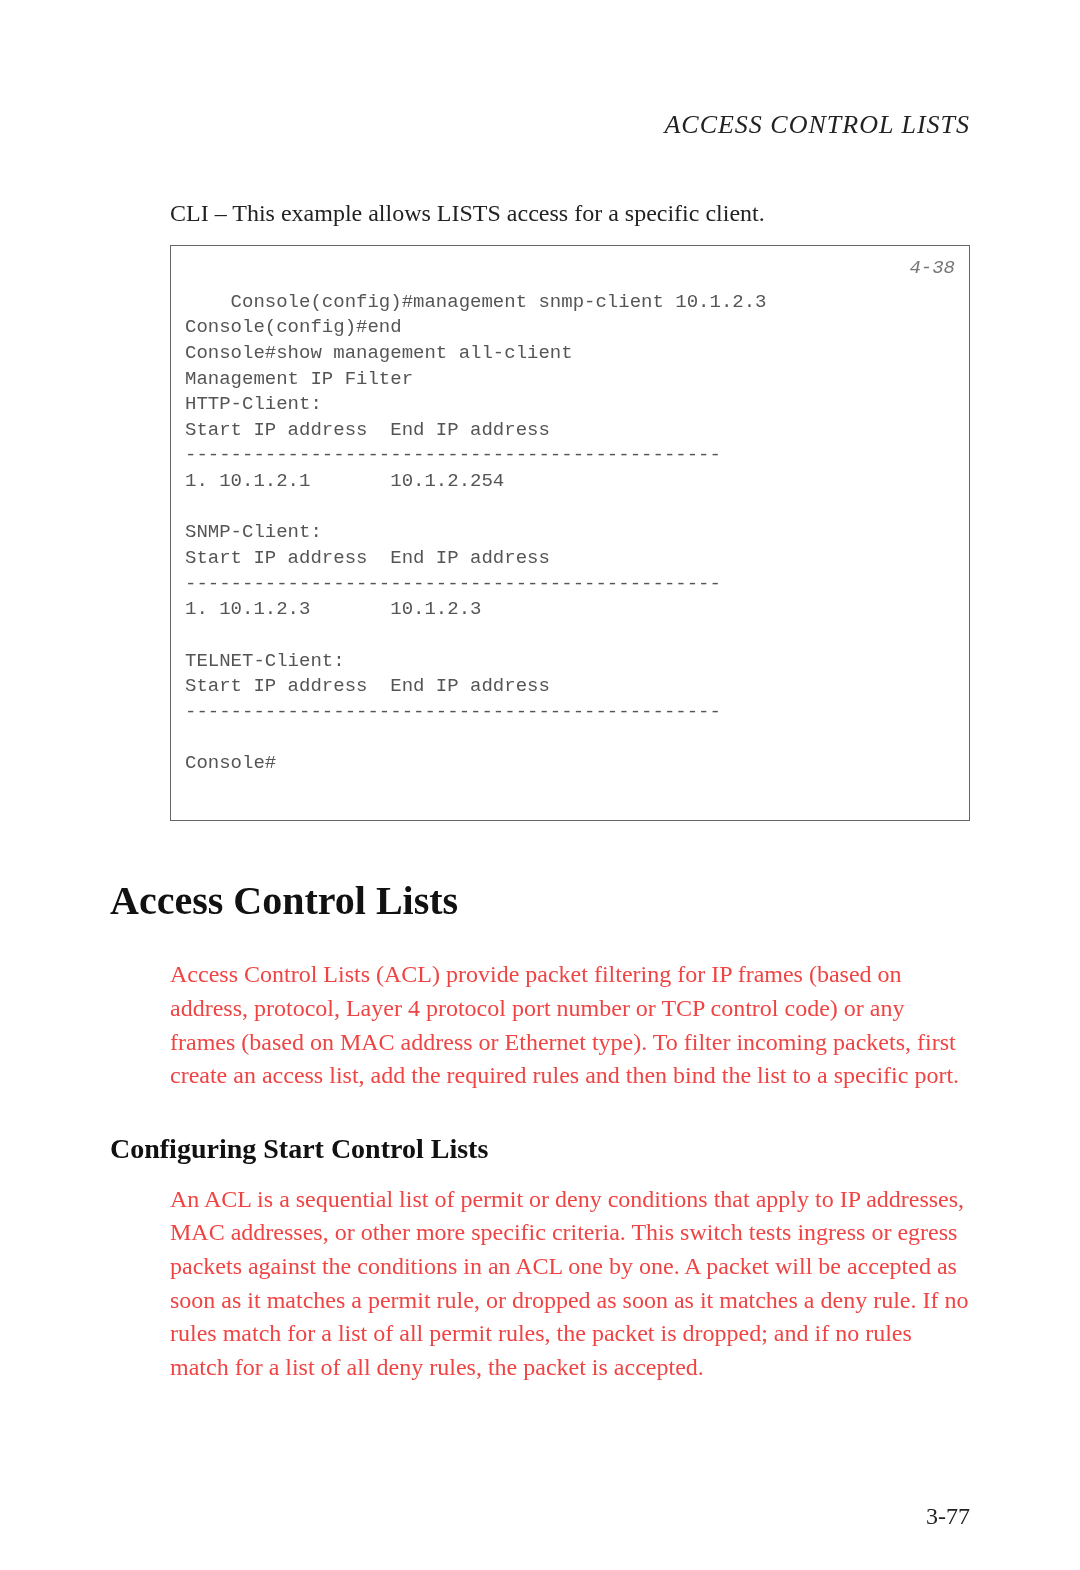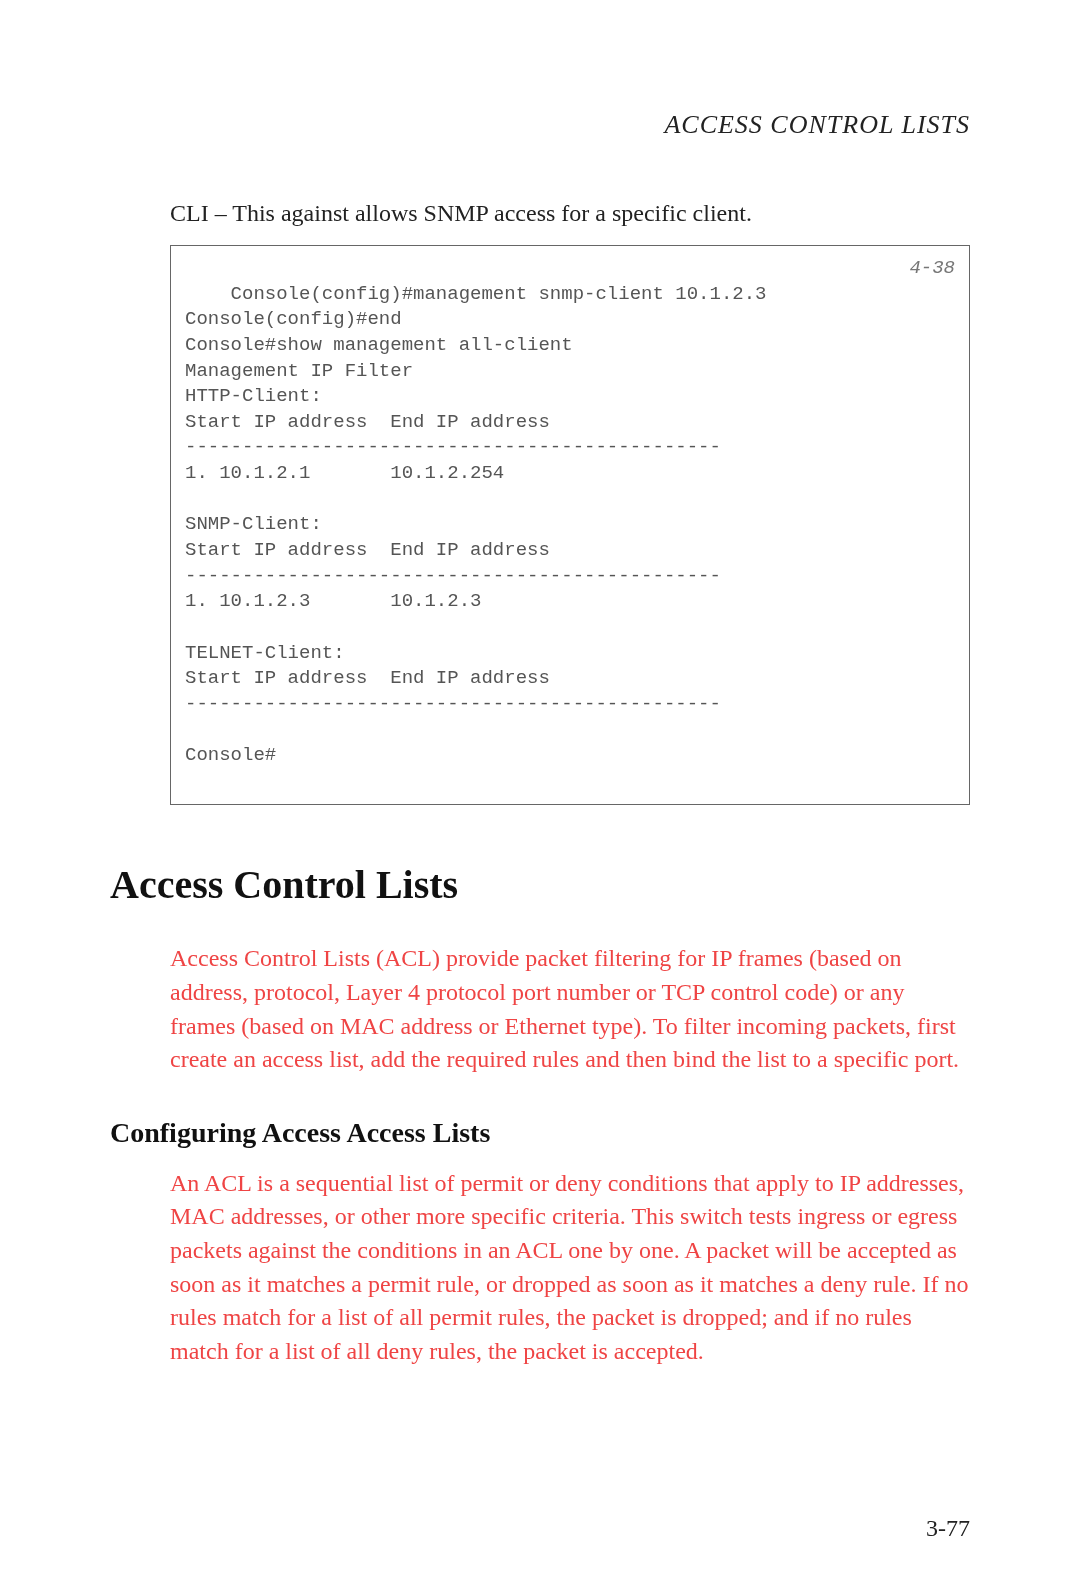--- a/index.html
+++ b/index.html
@@ -34,21 +34,21 @@
       font-size: 24px;
       color: #222;
       margin-bottom: 18px;
     }
     .intro-line .bold {
       font-weight: normal;
     }
     .cli-box {
       margin-left: 60px;
       border: 1px solid #666;
-      padding: 10px 14px;
+      padding: 18px 14px;
       font-family: "Courier New", monospace;
       font-size: 19px;
       color: #555;
       line-height: 1.35;
       white-space: pre-wrap;
       position: relative;
       margin-bottom: 56px;
     }
     .cli-ref {
       position: absolute;
@@ -74,37 +74,37 @@
     }
     h2.subheading {
       font-family: Garamond, Georgia, serif;
       font-size: 28px;
       font-weight: bold;
       margin: 0 0 18px 0;
       color: #111;
     }
     .page-number {
       position: absolute;
-      bottom: 48px;
+      bottom: 60px;
       right: 110px;
       font-size: 24px;
       color: #222;
     }
   </style>
 </head>
 <body>
 
 <div class="page">
 
   <div class="running-header">
     <span>ACCESS CONTROL LISTS</span>
   </div>
 
   <div class="intro-line">
-    <span class="bold">CLI</span><span> – This against allows SNMP access for a specific client.</span>
+    <span class="bold">CLI</span><span> – This example allows LISTS access for a specific client.</span>
   </div>
 
   <div class="cli-box">
     <span class="cli-ref">4-38</span><span>Console(config)#management snmp-client 10.1.2.3
 Console(config)#end
 Console#show management all-client
 Management IP Filter
 HTTP-Client:
 Start IP address  End IP address
 -----------------------------------------------
@@ -119,19 +119,19 @@
 Start IP address  End IP address
 -----------------------------------------------
 
 Console#</span>
   </div>
 
   <h1 class="section-heading">Access Control Lists</h1>
 
   <div class="body-para">Access Control Lists (ACL) provide packet filtering for IP frames (based on address, protocol, Layer 4 protocol port number or TCP control code) or any frames (based on MAC address or Ethernet type). To filter incoming packets, first create an access list, add the required rules and then bind the list to a specific port.</div>
 
-  <h2 class="subheading">Configuring Access Access Lists</h2>
+  <h2 class="subheading">Configuring Start Control Lists</h2>
 
   <div class="body-para">An ACL is a sequential list of permit or deny conditions that apply to IP addresses, MAC addresses, or other more specific criteria. This switch tests ingress or egress packets against the conditions in an ACL one by one. A packet will be accepted as soon as it matches a permit rule, or dropped as soon as it matches a deny rule. If no rules match for a list of all permit rules, the packet is dropped; and if no rules match for a list of all deny rules, the packet is accepted.</div>
 
   <div class="page-number">3-77</div>
 
 </div>
 
 </body></html>

